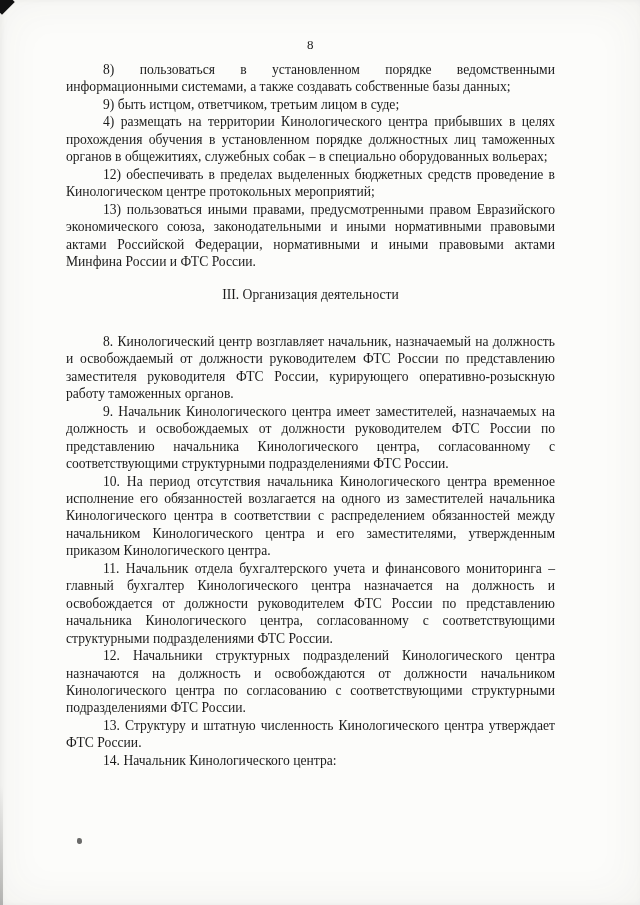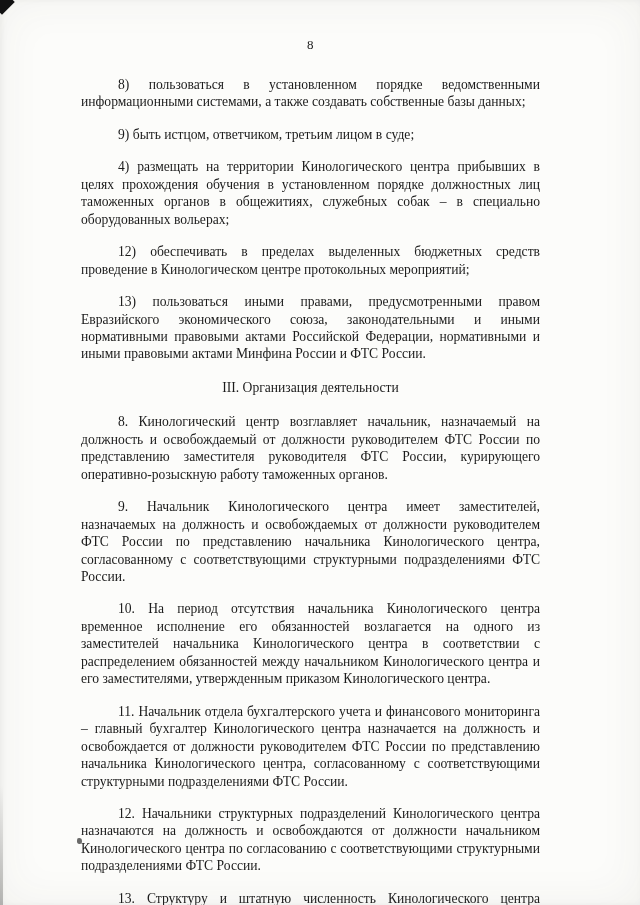--- a/index.html
+++ b/index.html
@@ -30,27 +30,27 @@
     position: absolute;
     top: 61px;
     left: 66px;
     width: 489px;
     font-size: 13.6px;
     line-height: 17.45px;
     text-align: justify;
   }
   p.para {
     text-indent: 37px;
-    margin: 15px;
+    margin: 0;
   }
   h2.section-heading {
     font-size: 13.6px;
     font-weight: normal;
     text-align: center;
-    margin: 16px 0 17px 0;
+    margin: 16px 0 29px 0;
   }
   
   .artifact-corner {
     position: absolute;
     top: -7px;
     left: -7px;
     width: 18px;
     height: 18px;
     background: #111;
     transform: rotate(45deg);

